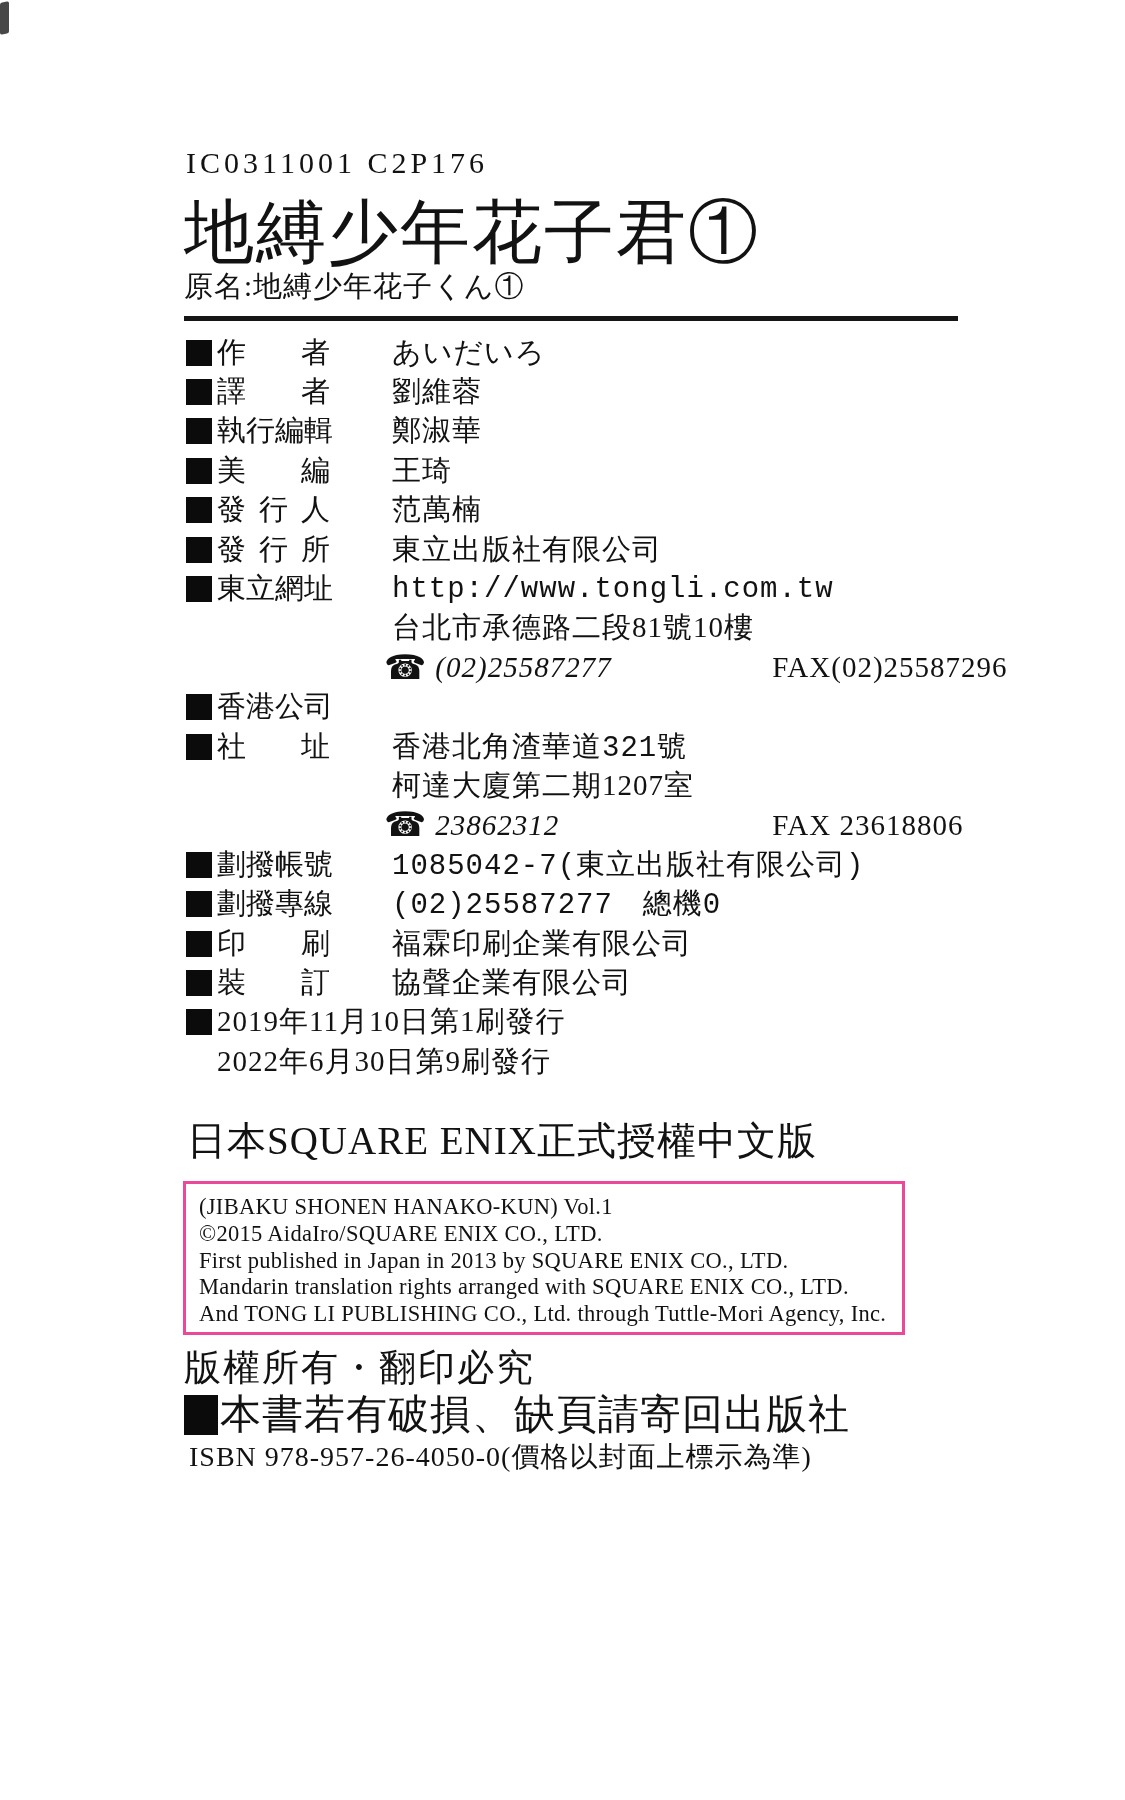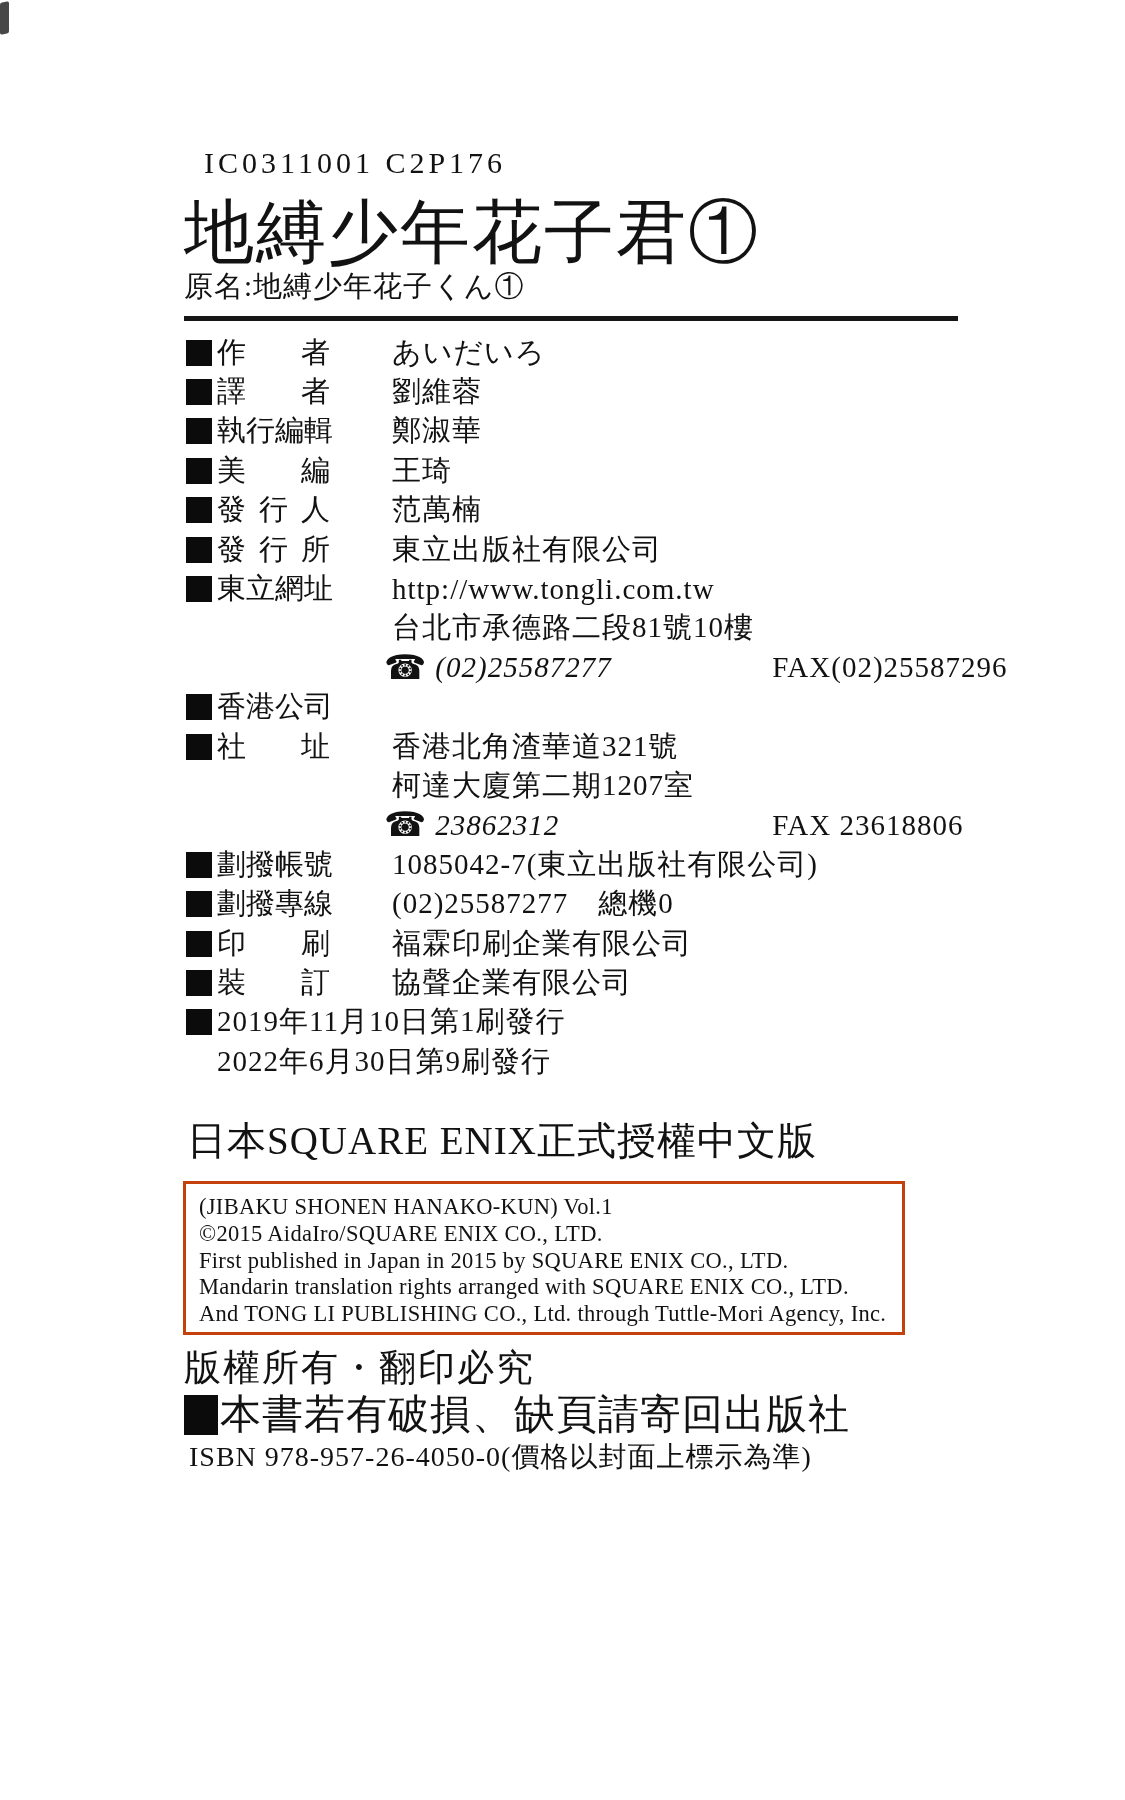--- a/index.html
+++ b/index.html
@@ -5,42 +5,42 @@
   html,body{margin:0;padding:0;}
   body{
     width:1125px;height:1800px;position:relative;overflow:hidden;
     background:#ffffff;color:#121212;
     font-family:"Liberation Serif","DejaVu Serif",serif;
   }
   .abs{position:absolute;}
   
   #artifact{left:0;top:2px;width:9px;height:32px;background:#474747;transform:skewY(-10deg);border-radius:2px;}
   
-  #code{left:204px;top:146px;font-size:30px;letter-spacing:4px;white-space:pre;}
+  #code{left:186px;top:146px;font-size:30px;letter-spacing:4px;white-space:pre;}
   #title{left:184px;top:186px;font-size:70px;font-weight:normal;letter-spacing:2px;white-space:pre;}
   #subtitle{left:184px;top:267px;font-size:29px;letter-spacing:1px;white-space:pre;}
   #rule{left:184px;top:316px;width:774px;height:5px;background:#161616;}
   
   #credits{left:186px;top:333px;font-size:29px;}
   .row{height:39.4px;display:flex;align-items:center;}
   .sq{width:26px;height:26px;background:#0b0b0b;flex:0 0 auto;margin-right:5px;}
   .lbl{width:113px;display:flex;justify-content:space-between;flex:0 0 auto;}
-  .val{margin-left:62px;letter-spacing:1px;white-space:pre;}
+  .val{margin-left:62px;letter-spacing:1px;white-space:pre;font-family:Liberation Mono, monospace;}
   .cont{padding-left:206px;letter-spacing:1px;white-space:pre;}
   .phone-row{padding-left:198px;white-space:pre;}
   .phone-icon{font-size:34px;margin-right:9px;line-height:1;}
   .pnum{width:337px;letter-spacing:1px;flex:0 0 auto;white-space:pre;font-style:italic;}
   .pfax{letter-spacing:1px;white-space:pre;}
   .date-text{letter-spacing:1px;white-space:pre;}
   .date-indent{padding-left:31px;}
   
   #license-heading{left:187px;top:1114px;font-size:39px;letter-spacing:1px;white-space:pre;}
   #copyright-box{
     left:183px;top:1181px;width:722px;height:154px;box-sizing:border-box;
-    border:3px solid #c2410c;padding:10px 8px 0 13px;
+    border:3px solid #ec4899;padding:10px 8px 0 13px;
     font-size:22.5px;line-height:26.8px;letter-spacing:0.3px;
   }
   
   #rights{left:184px;top:1343px;font-size:37px;letter-spacing:2px;white-space:pre;}
   #damage{left:184px;top:1387px;display:flex;align-items:center;font-size:41px;letter-spacing:1px;white-space:pre;}
   .sq2{width:34px;height:40px;background:#0b0b0b;flex:0 0 auto;margin-right:2px;}
   #isbn{left:189px;top:1438px;font-size:28px;letter-spacing:1px;white-space:pre;}
 </style>
 </head>
 <body>
@@ -191,21 +191,21 @@
     <div class="row date-indent">
 
     <span class="date-text">2022年6月30日第9刷發行</span>
   </div>
   </div>
 
 <div class="abs" id="license-heading">日本SQUARE ENIX正式授權中文版</div>
 <div class="abs" id="copyright-box">
     <div>(JIBAKU SHONEN HANAKO-KUN) Vol.1</div>
     <div>©2015 AidaIro/SQUARE ENIX CO., LTD.</div>
-    <div>First published in Japan in 2015 by SQUARE ENIX CO., LTD.</div>
+    <div>First published in Japan in 2013 by SQUARE ENIX CO., LTD.</div>
     <div>Mandarin translation rights arranged with SQUARE ENIX CO., LTD.</div>
     <div>And TONG LI PUBLISHING CO., Ltd. through Tuttle-Mori Agency, Inc.</div>
   </div>
 
 <div class="abs" id="rights">版權所有・翻印必究</div>
 <div class="abs" id="damage">
   <span class="sq2"></span>
   <span class="date-text">本書若有破損、缺頁請寄回出版社</span>
 </div>
 <div class="abs" id="isbn">ISBN 978-957-26-4050-0(價格以封面上標示為準)</div>

